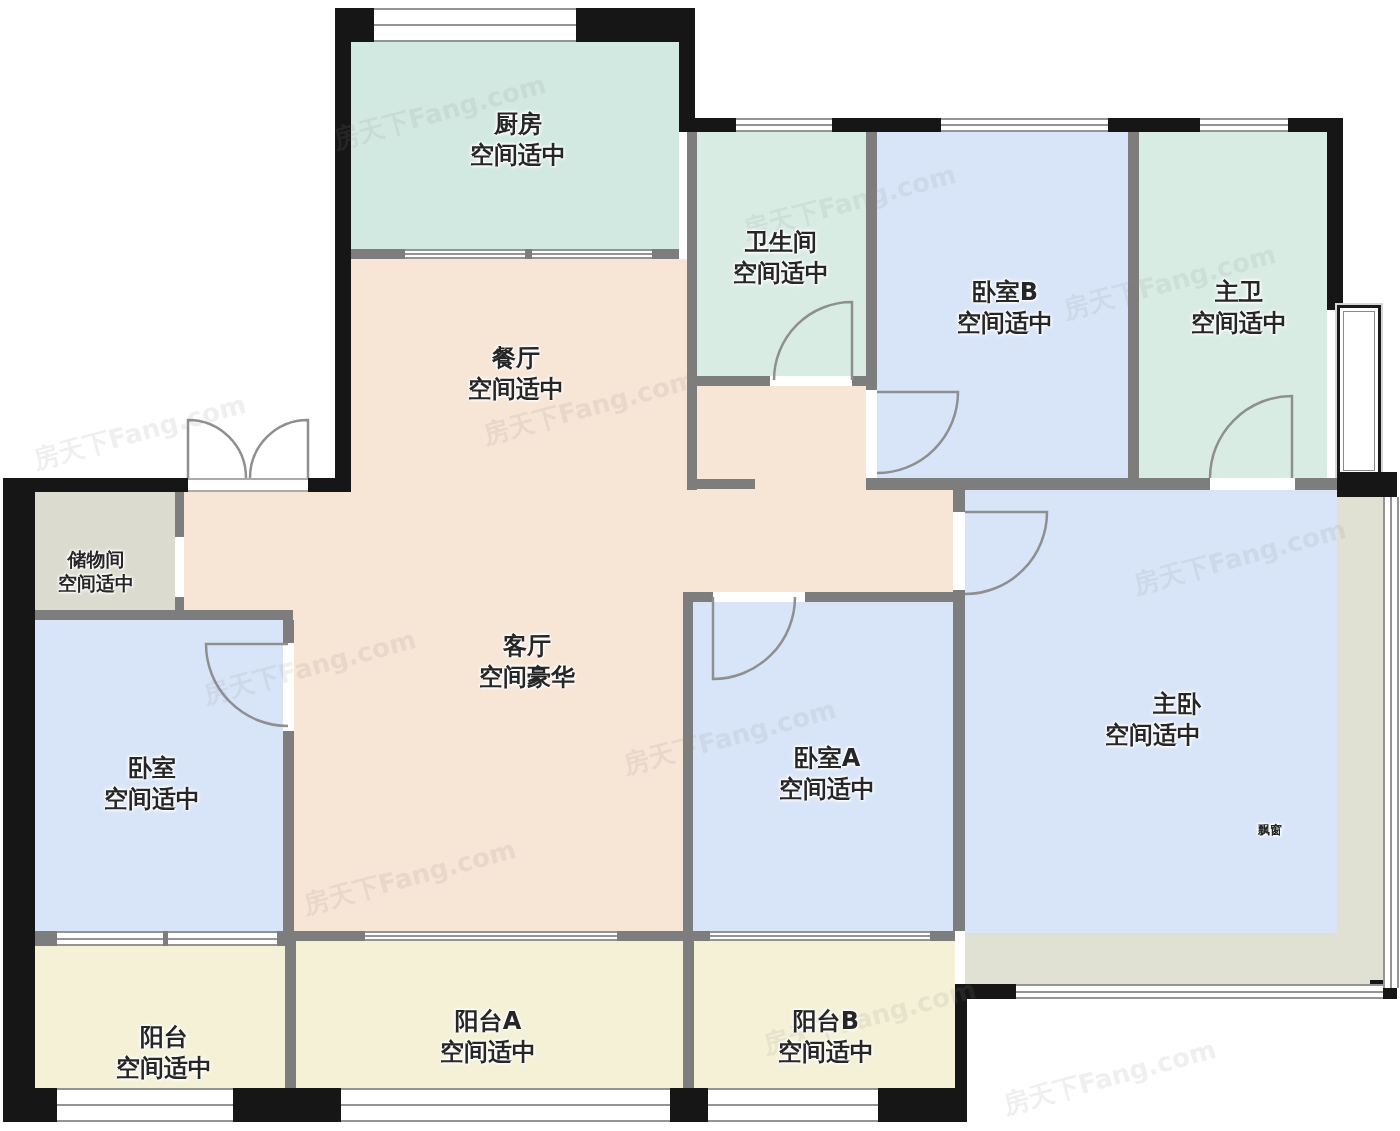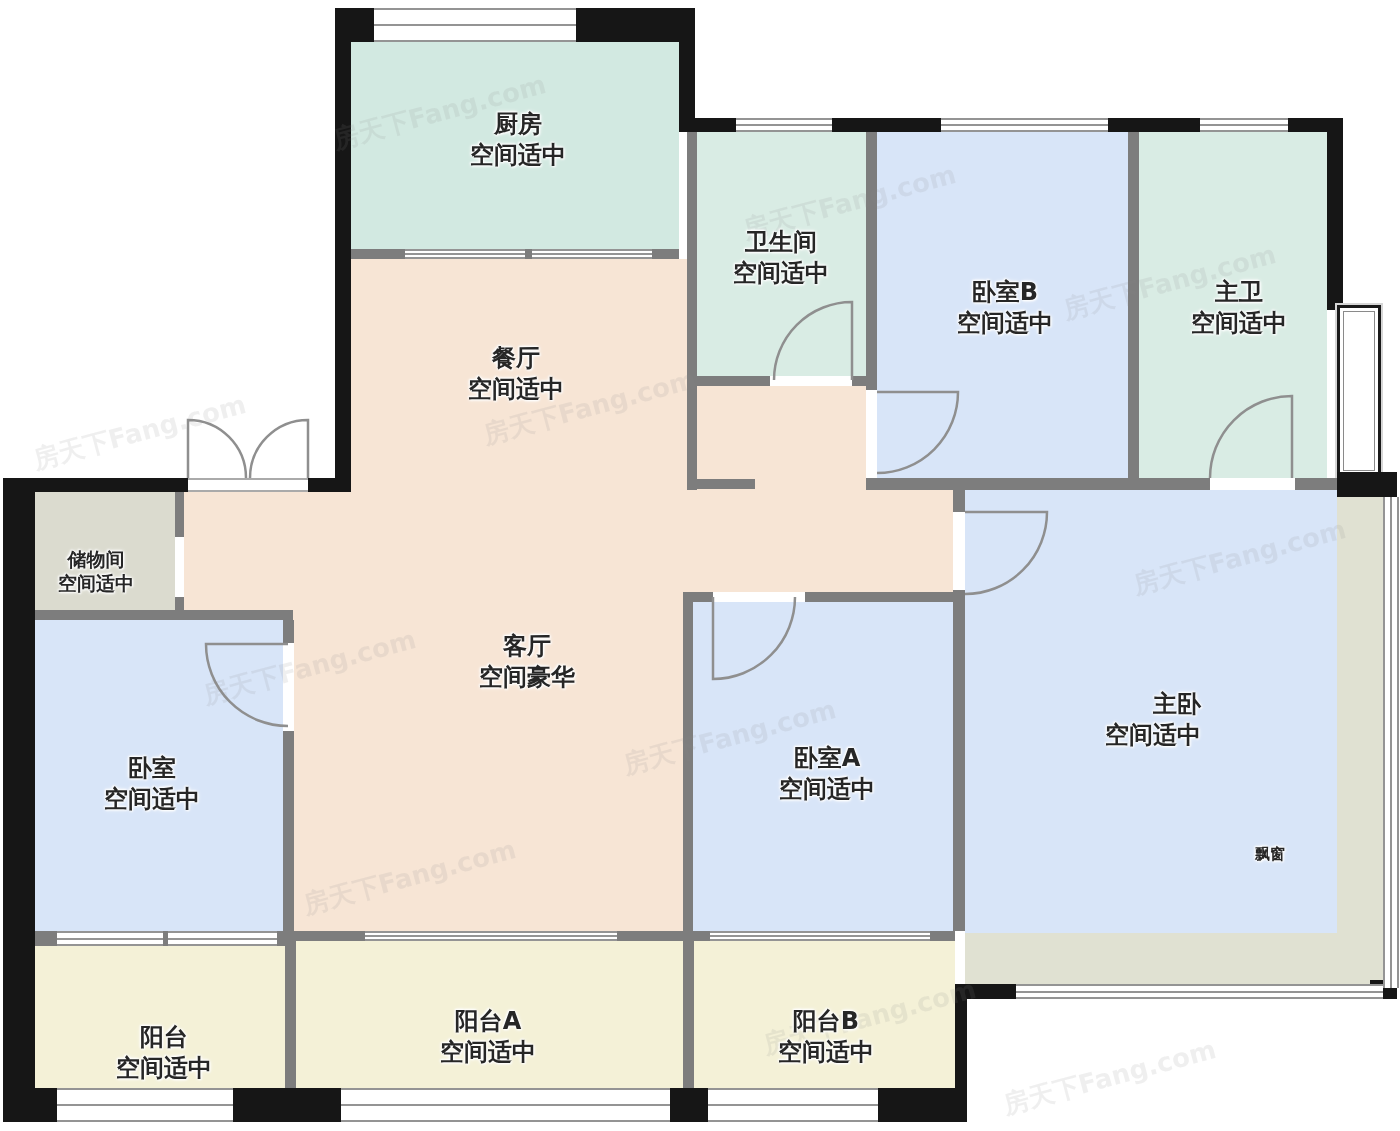--- a/index.html
+++ b/index.html
@@ -17,21 +17,21 @@
   .win.v{border:none;border-left:2px solid #949494;border-right:2px solid #949494;
        background-image:linear-gradient(#949494,#949494);
        background-size:2px 100%;background-position:center;background-repeat:no-repeat;}
   .winbox{position:absolute;background:#fff;border:3px solid #1a1a1a;box-sizing:border-box;
        box-shadow:inset 0 0 0 3px #fff, inset 0 0 0 4px #8a8a8a, 0 0 0 2px #d6d6d6;}
   .lbl{position:absolute;transform:translate(-50%,-50%);text-align:center;font-weight:bold;
        color:#262626;font-size:24px;line-height:1.28;white-space:nowrap;
        text-shadow:0 0 3px #fff,0 0 5px #fff,1px 1px 2px #fff,-1px -1px 2px #fff;}
   .lbl span{display:block;}
   .lbl.sm{font-size:19px;}
-  .lbl.xs{font-size:15px;margin-top:24px;}
+  .lbl.xs{font-size:12px;}
   .doors{position:absolute;left:0;top:0;pointer-events:none;}
   .wm{position:absolute;color:#8a8a8a;opacity:0.13;font-size:26px;font-weight:bold;
       transform:rotate(-15deg);white-space:nowrap;pointer-events:none;}
 </style>
 </head>
 <body>
 
 <div id="plan">
 
   <div class="room" style="left: 351px; top: 42px; width: 328px; height: 207px; background: rgb(210, 233, 225);"></div>

